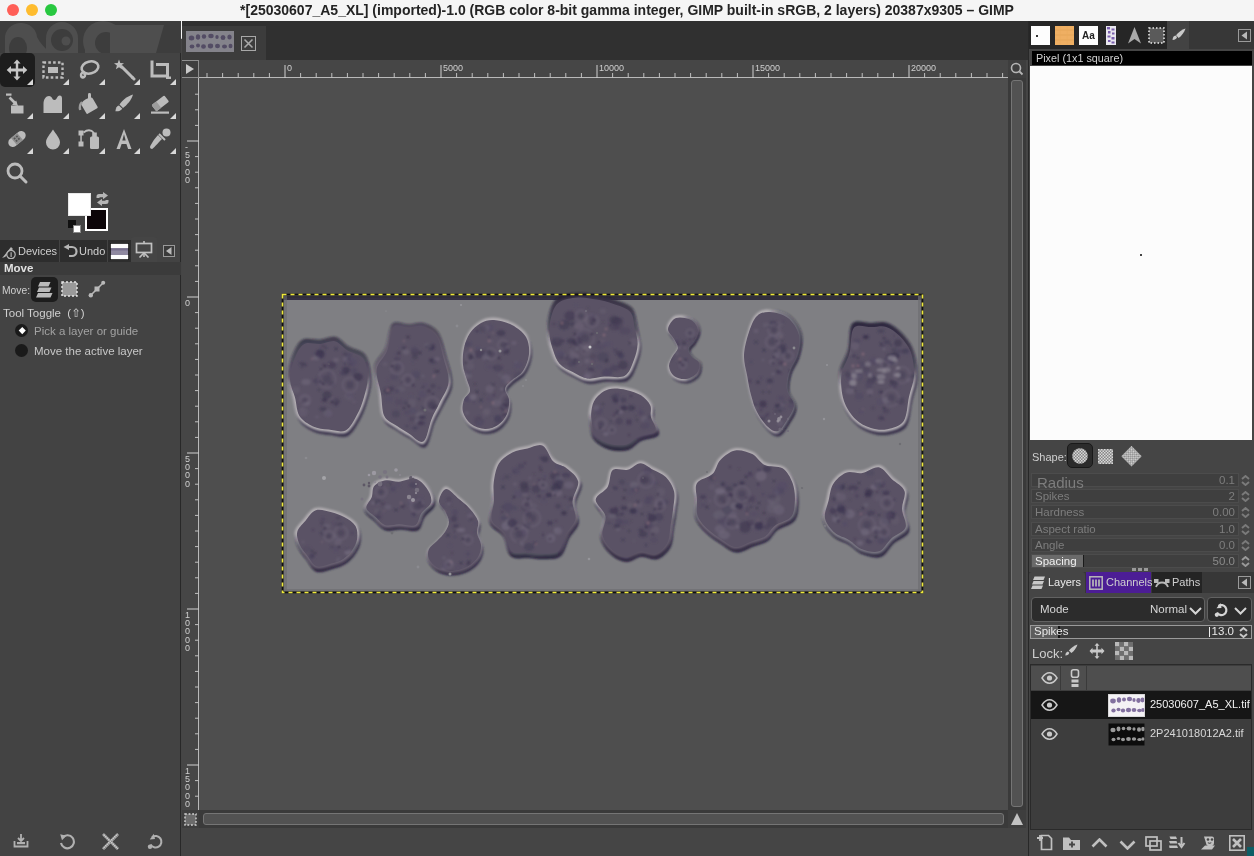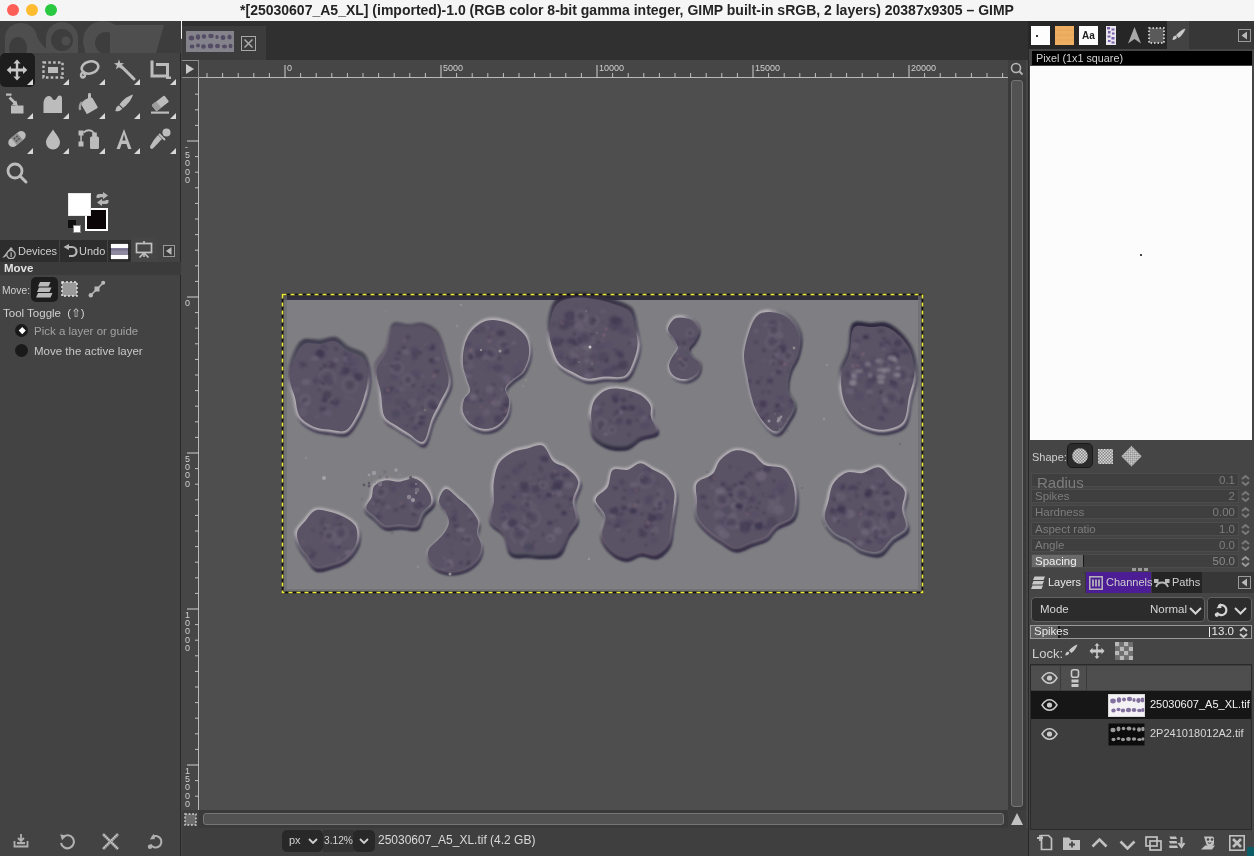--- a/index.html
+++ b/index.html
@@ -1751,35 +1751,20 @@
 
 <div class="abs" style="left:0;top:789px;width:17px;height:18px;background:#3e3e3e">
  <svg width="13" height="13" style="position:absolute;left:2px;top:2.5px">
         <rect x="1" y="1" width="11" height="11" fill="#6b6b6b" stroke="#d5d5d5" stroke-width="1.4" stroke-dasharray="1.8 1.8"></rect>
       </svg>
 </div>
 <div class="abs" style="left:17px;top:789px;width:809px;height:18px;background:#3a3a3a">
  <div class="abs" style="left:4px;top:2.5px;width:801px;height:12px;background:#525252;border:1px solid #757575;border-radius:3px"></div>
 </div>
 
-<div class="abs" style="left:0;top:807px;width:846px;height:28px;background:#3f3f3f">
- <div class="abs" style="left:100px;top:1.5px;width:41px;height:22px;background:#282828;border-radius:5px;color:#cfcfcf;font-size:11px">
-   <span style="position:absolute;left:7px;top:4.5px">px</span>
-   <svg width="10" height="6" style="position:absolute;right:5px;top:8.5px">
-          <path d="M1 1l4 4 4-4" stroke="#cfcfcf" stroke-width="1.8" fill="none"></path>
-        </svg>
- </div>
- <div class="abs" style="left:141px;top:1.5px;width:31px;height:22px;background:#333;color:#d5d5d5;font-size:10.2px;text-align:center;line-height:22px">3.12%</div>
- <div class="abs" style="left:171px;top:1.5px;width:22px;height:22px;background:#282828;border-radius:5px">
-   <svg width="10" height="6" style="position:absolute;left:6px;top:8.5px">
-          <path d="M1 1l4 4 4-4" stroke="#cfcfcf" stroke-width="1.8" fill="none"></path>
-        </svg>
- </div>
- <div class="abs" style="left:196px;top:5px;color:#d9d9d9;font-size:12px">25030607_A5_XL.tif (4.2 GB)</div>
-</div>
 </div>
 <div class="abs" id="dock" style="left:1028px;top:21px;width:226px;height:835px;background:#454545;border-left:1px solid #282828">
 <div class="abs" style="left:0;top:0;width:226px;height:28px;background:#373737"></div>
 <div class="abs" style="left:0;top:0;width:138px;height:28px;background:#262626"></div>
 <div class="abs" style="left:138px;top:0;width:22px;height:28px;background:#434343"></div>
 <div class="abs" style="left:2px;top:5px;width:19px;height:19px;background:#fdfdfd">
       <div class="abs" style="left:5px;top:9px;width:2px;height:2px;background:#333"></div>
     </div>
 <svg width="19" height="19" style="position:absolute;left:26px;top:5px">
       <rect width="19" height="19" fill="#efaf63"></rect>

